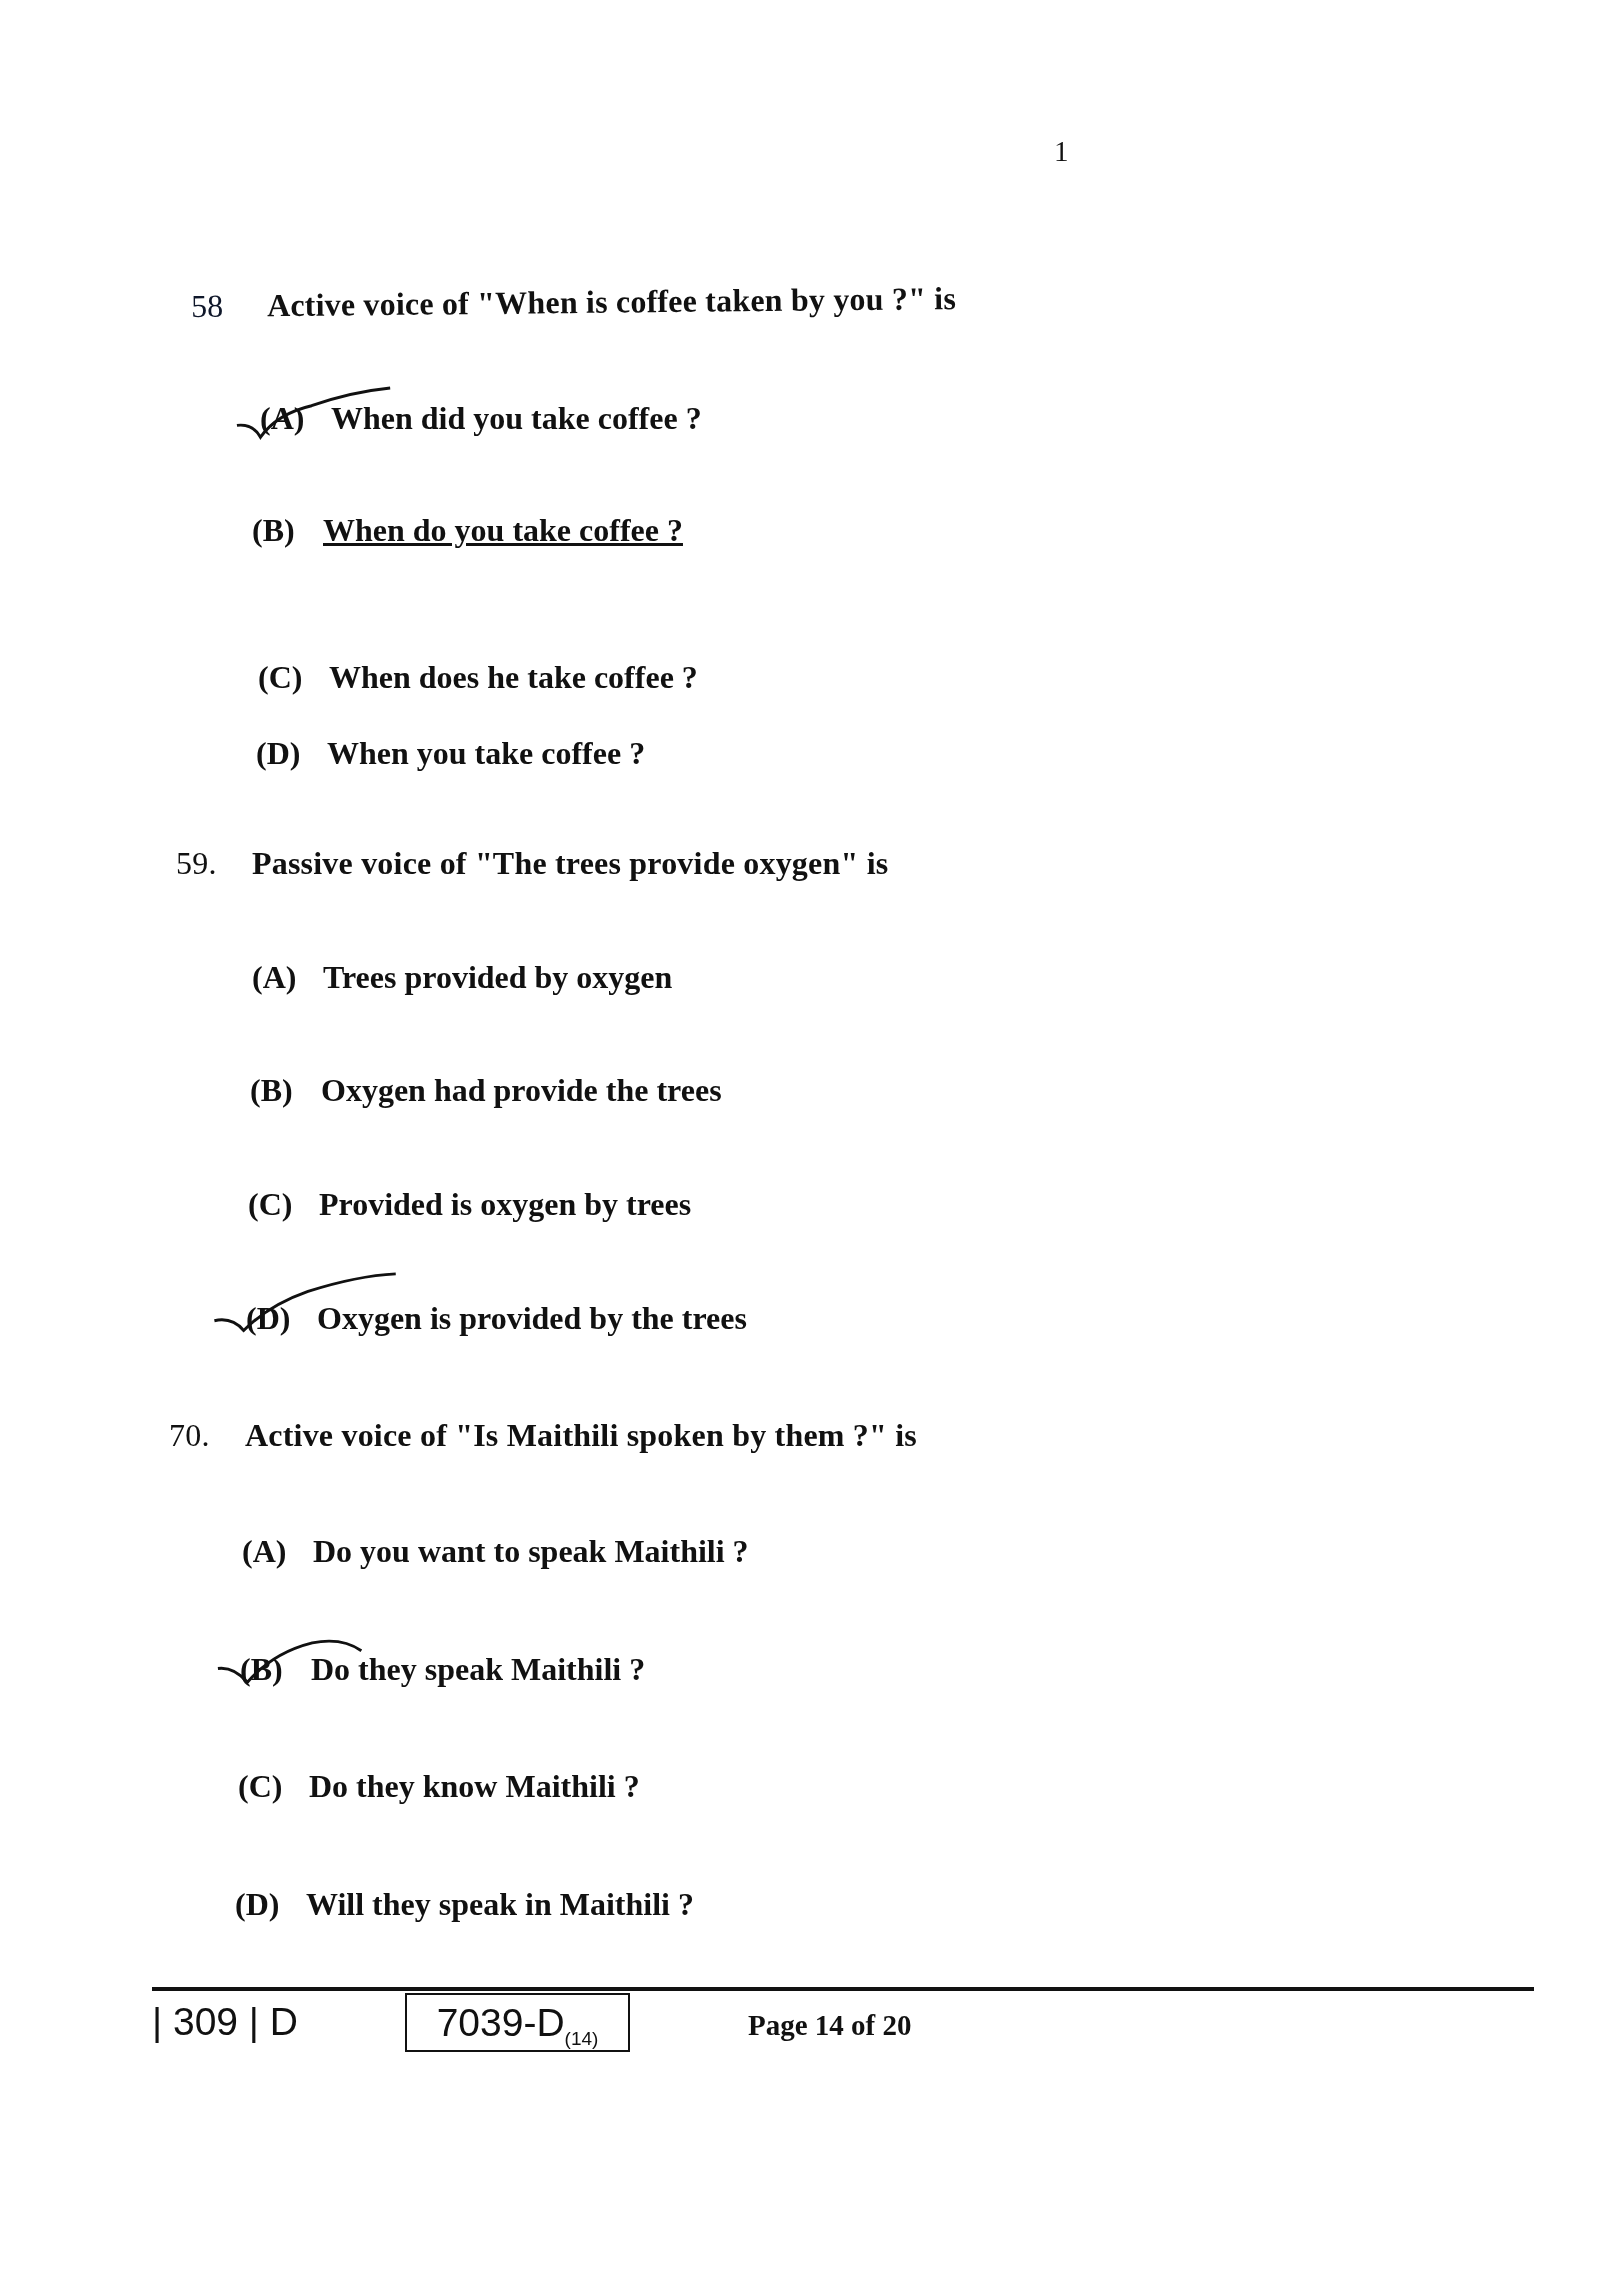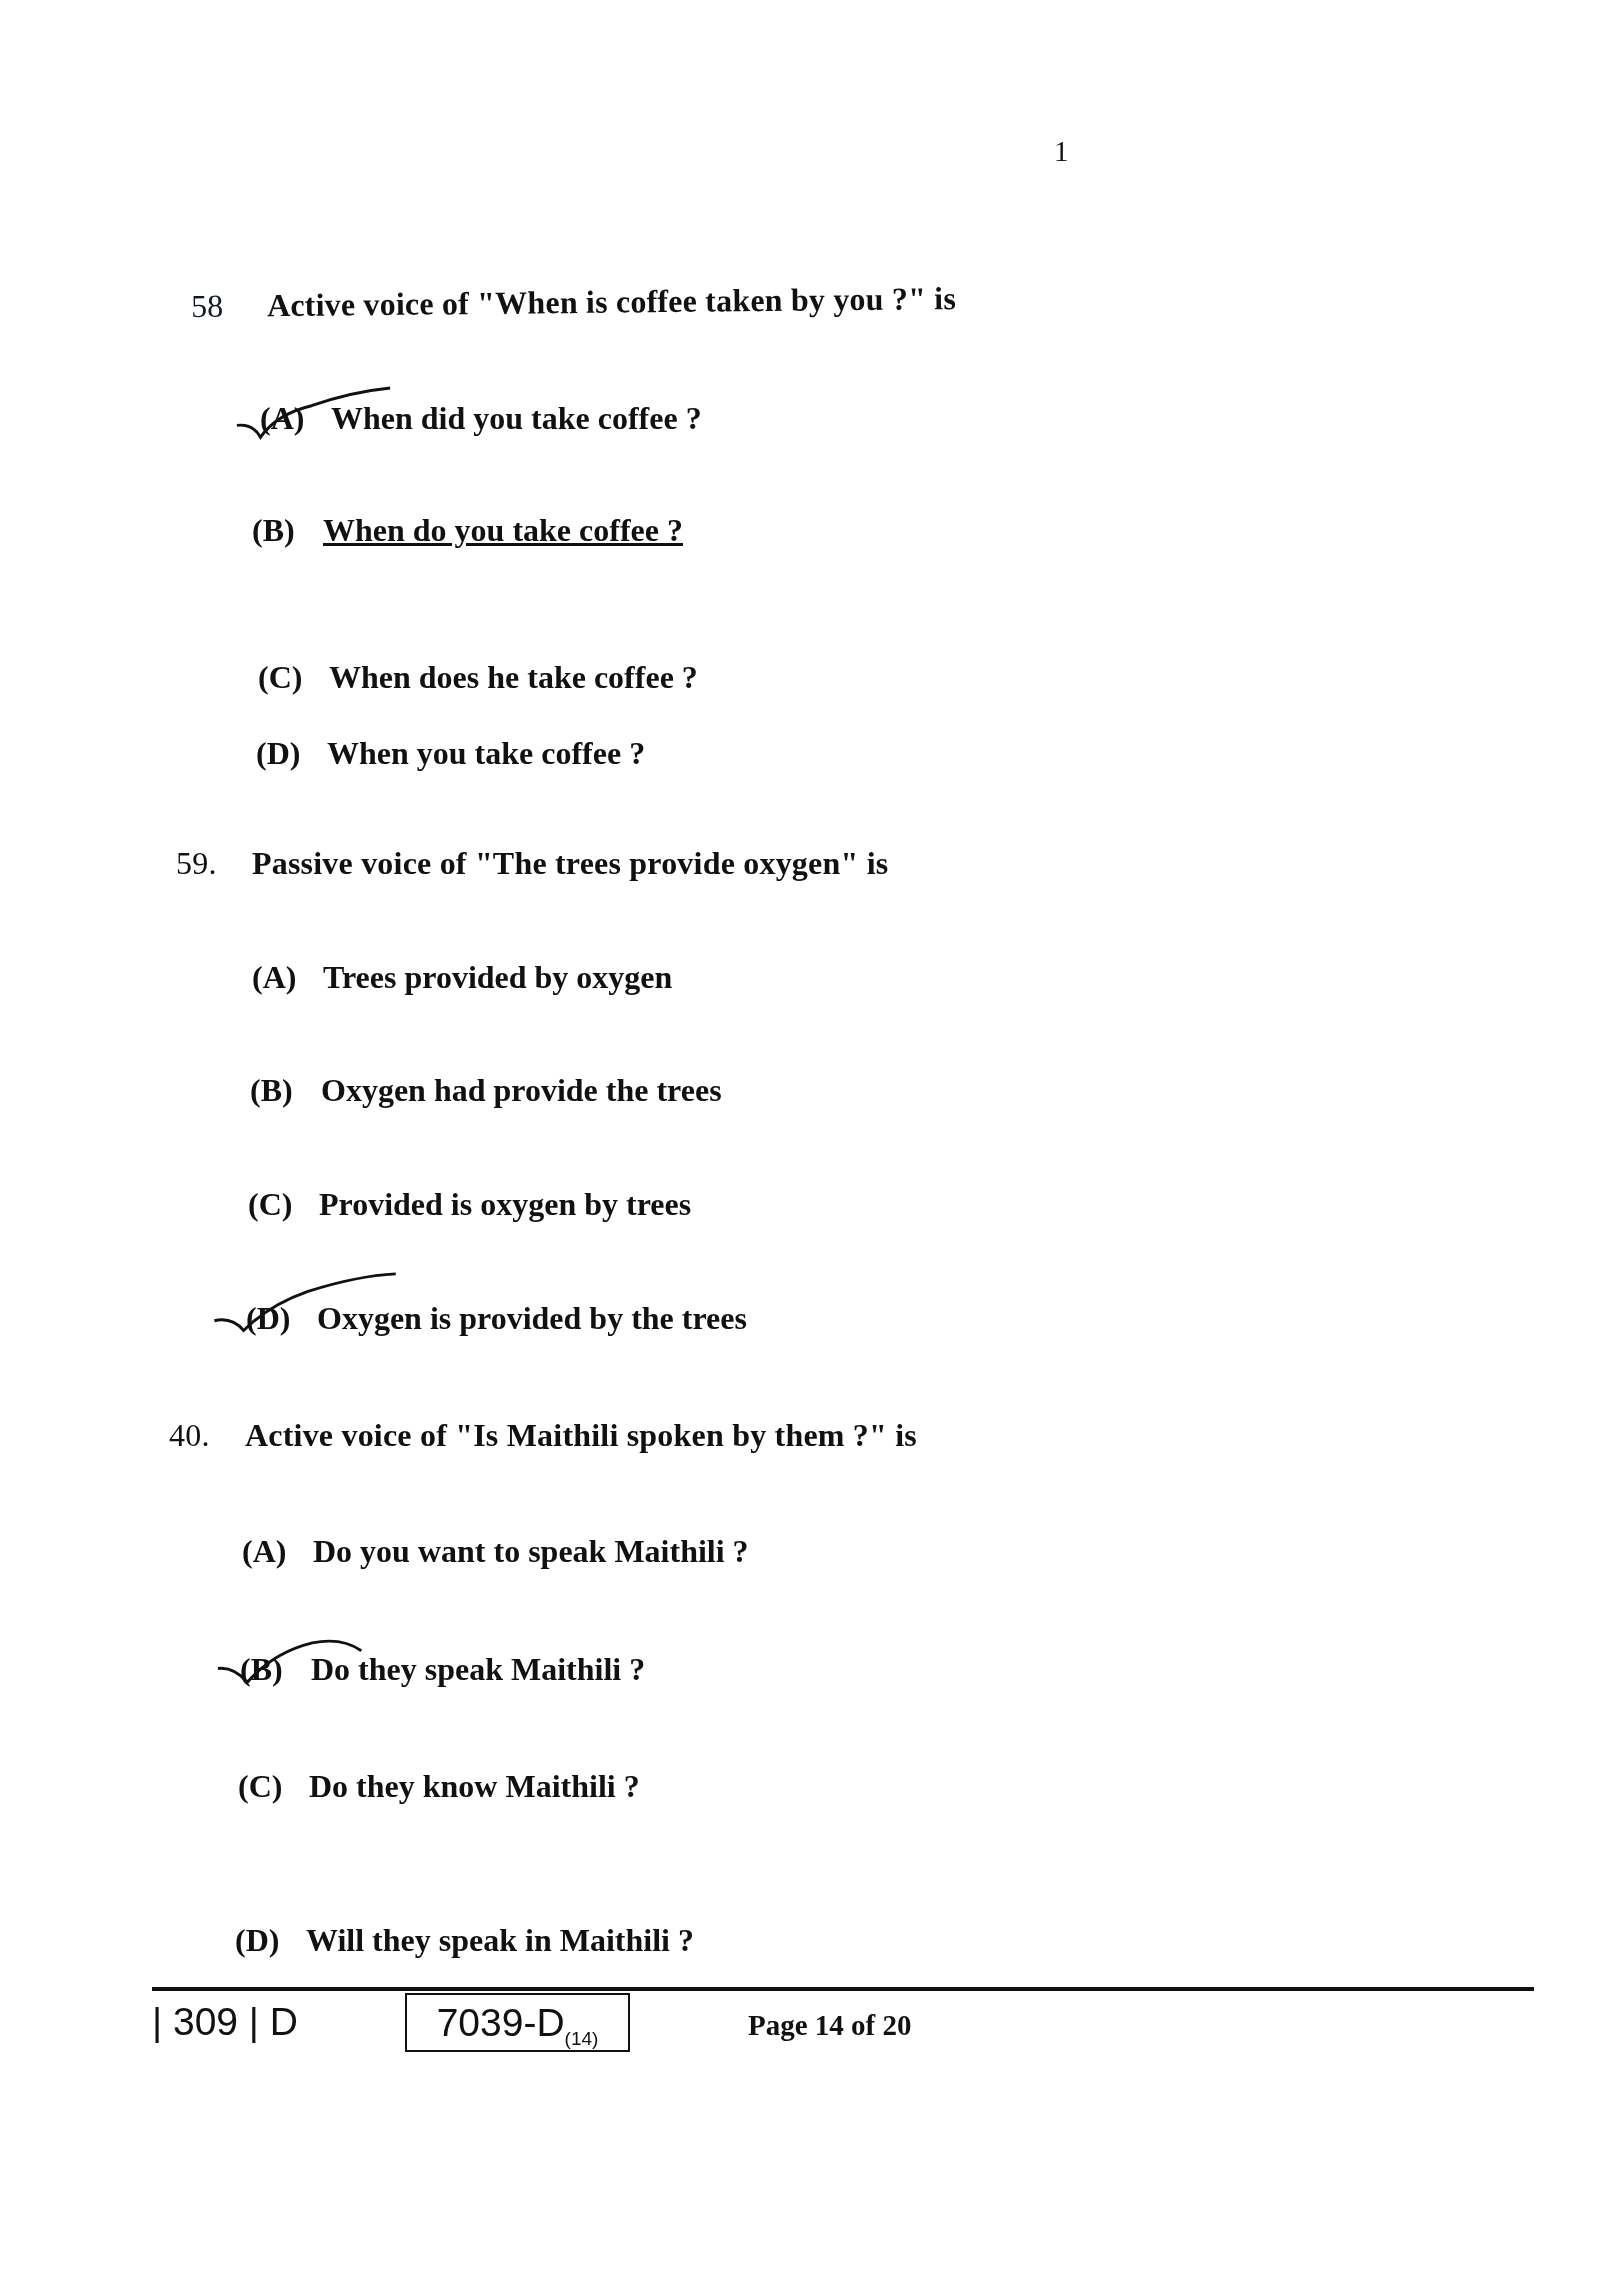--- a/index.html
+++ b/index.html
@@ -39,26 +39,26 @@
 <div class="abs opt" style="left:252px;top:959px;"><span class="lbl">(A)</span><span>Trees provided by oxygen</span></div>
 <div class="abs opt" style="left:250px;top:1072px;"><span class="lbl">(B)</span><span>Oxygen had provide the trees</span></div>
 <div class="abs opt" style="left:248px;top:1186px;"><span class="lbl">(C)</span><span>Provided is oxygen by trees</span></div>
 <div class="abs opt" style="left:246px;top:1300px;"><span class="lbl">(D)</span><span>Oxygen is provided by the trees</span></div>
 
 <svg class="tick" style="left:210px;top:1270px;" width="196" height="78" viewBox="0 0 200 80">
     <path d="M4 52 Q22 48 34 62 Q60 36 100 22 Q150 6 190 4" stroke="#111" stroke-width="3" fill="none"></path>
   </svg>
 
 <div class="abs q" style="left:169px;top:1417px;">
-  <span class="num">40.</span><span>Active voice of "Is Maithili spoken by them ?" is</span>
+  <span class="num">70.</span><span>Active voice of "Is Maithili spoken by them ?" is</span>
 </div>
 <div class="abs opt" style="left:242px;top:1533px;"><span class="lbl">(A)</span><span>Do you want to speak Maithili ?</span></div>
 <div class="abs opt" style="left:240px;top:1651px;"><span class="lbl">(B)</span><span>Do they speak Maithili ?</span></div>
 <div class="abs opt" style="left:238px;top:1768px;"><span class="lbl">(C)</span><span>Do they know Maithili ?</span></div>
-<div class="abs opt" style="left:235px;top:1886px;margin-top:36px;"><span class="lbl">(D)</span><span>Will they speak in Maithili ?</span></div>
+<div class="abs opt" style="left:235px;top:1886px;"><span class="lbl">(D)</span><span>Will they speak in Maithili ?</span></div>
 
 <svg class="tick" style="left:214px;top:1631px;" width="167" height="69" viewBox="0 0 170 70">
     <path d="M4 38 Q20 36 34 52 Q60 22 100 12 Q130 6 150 20" stroke="#111" stroke-width="3" fill="none"></path>
   </svg>
 
 <div class="footer-rule"></div>
 <div class="foot" style="left:152px;">| 309 | D</div>
 <div class="codebox"><span>7039-D</span><sub>(14)</sub></div>
 <div class="pg">Page 14 of 20</div>
 

